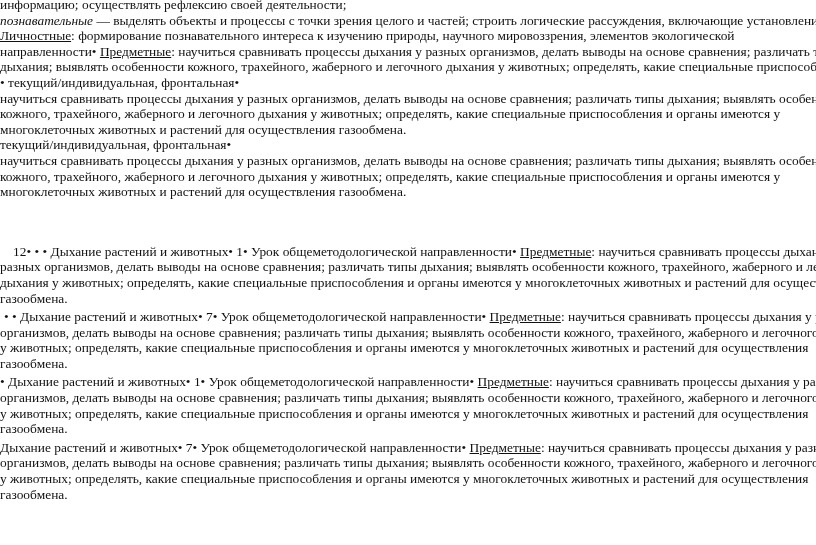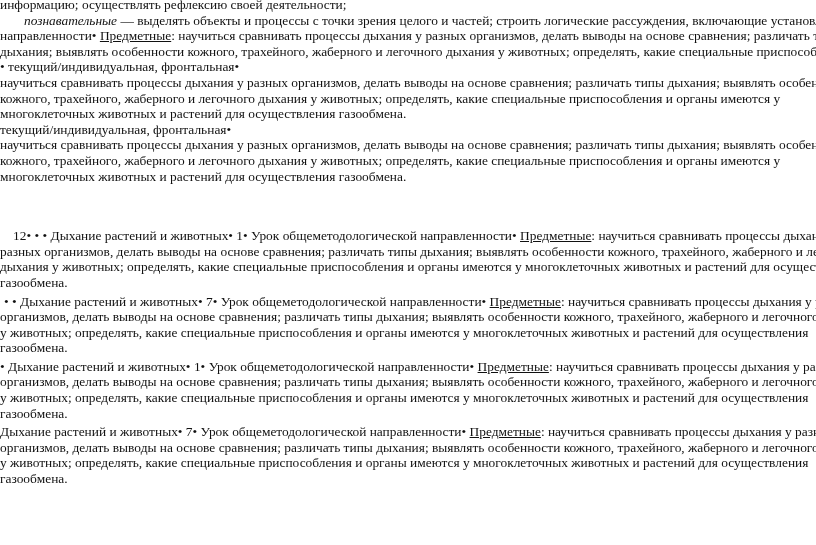--- a/index.html
+++ b/index.html
@@ -4,34 +4,35 @@
 <style>
   html, body { margin: 0; padding: 0; background: #ffffff; }
   body {
     width: 816px; height: 545px; overflow: hidden; position: relative;
     font-family: "Liberation Serif", serif; font-size: 13.4px; line-height: 15.6px;
     color: #111111;
   }
   .doc { position: absolute; left: 0; top: -3px; width: 812px; }
   .line { white-space: nowrap; display: block; height: 15.6px; }
   .u { text-decoration: underline; }
-  .i { font-style: italic; padding-left: 24px; }
+  .i { font-style: italic; }
   .gap { display: block; height: 44px; }
   .ind { padding-left: 13px; }
   .ind3 { padding-left: 4px; }
   .sec { display: block; margin-bottom: 3px; }
 </style>
 </head>
 <body>
 
 <div class="doc">
 
   <div>
     <span class="line">информацию; осуществлять рефлексию своей деятельности;</span>
     <span class="line"><span class="i">познавательные</span><span> — выделять объекты и процессы с точки зрения целого и частей; строить логические рассуждения, включающие установление</span></span>
+    <span class="line"><span class="u">Личностные</span><span>: формирование познавательного интереса к изучению природы, научного мировоззрения, элементов экологической</span></span>
     <span class="line"><span>направленности• </span><span class="u">Предметные</span><span>: научиться сравнивать процессы дыхания у разных организмов, делать выводы на основе сравнения; различать типы</span></span>
     <span class="line">дыхания; выявлять особенности кожного, трахейного, жаберного и легочного дыхания у животных; определять, какие специальные приспособления и</span>
     <span class="line">• текущий/индивидуальная, фронтальная•</span>
     <span class="line">научиться сравнивать процессы дыхания у разных организмов, делать выводы на основе сравнения; различать типы дыхания; выявлять особенности</span>
     <span class="line">кожного, трахейного, жаберного и легочного дыхания у животных; определять, какие специальные приспособления и органы имеются у</span>
     <span class="line">многоклеточных животных и растений для осуществления газообмена.</span>
     <span class="line">текущий/индивидуальная, фронтальная•</span>
     <span class="line">научиться сравнивать процессы дыхания у разных организмов, делать выводы на основе сравнения; различать типы дыхания; выявлять особенности</span>
     <span class="line">кожного, трахейного, жаберного и легочного дыхания у животных; определять, какие специальные приспособления и органы имеются у</span>
     <span class="line">многоклеточных животных и растений для осуществления газообмена.</span>

